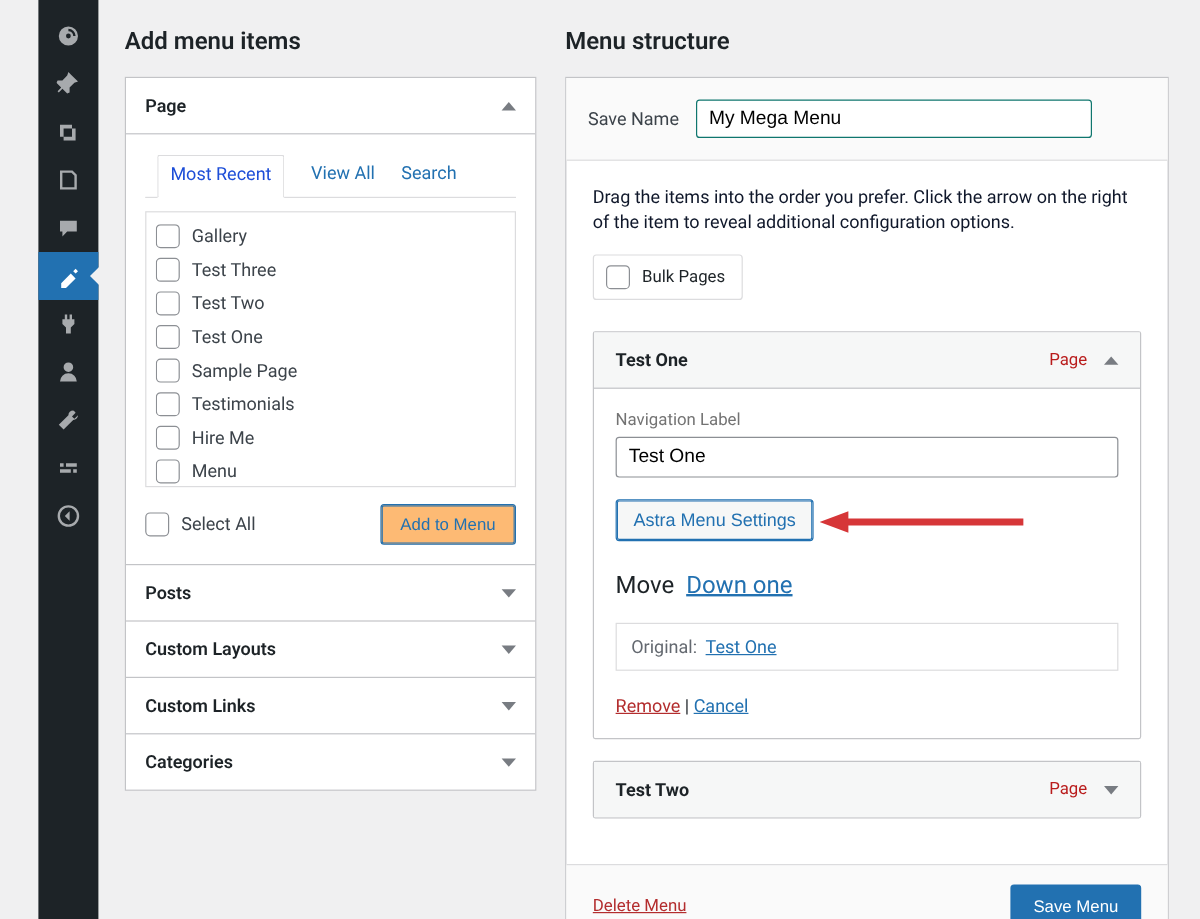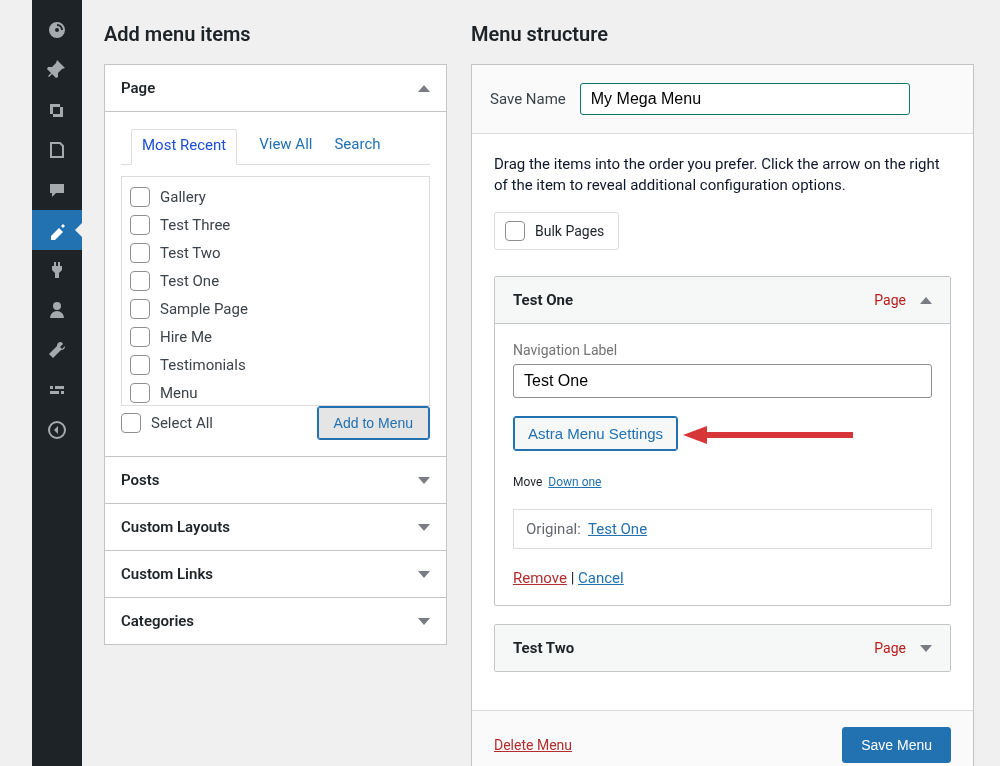--- a/index.html
+++ b/index.html
@@ -110,24 +110,25 @@
   .chk {
     width: 20px; height: 20px;
     border: 1px solid #8c8f94;
     border-radius: 4px;
     background: #fff;
     flex: 0 0 auto;
   }
 
   .add-row {
     display: flex; justify-content: space-between; align-items: center;
+    margin-top: 14px;
   }
   .btn {
     border: 1px solid #2271b1;
-    background: #e5e5e5;
+    background: #fdba74;
     color: #2271b1;
     padding: 8px 16px;
     font-size: 14px;
     border-radius: 3px;
     cursor: pointer;
     box-shadow: inset 0 0 0 1px #2271b1;
   }
   .btn.primary {
     background: #2271b1; color: #fff;
     border-color: #2271b1;
@@ -202,21 +203,21 @@
     border-radius: 3px;
     box-shadow: 0 0 0 1px #2271b1 inset;
   }
 
   .arrow-pointer {
     position: absolute;
     width: 170px; height: 22px;
     pointer-events: none;
   }
 
-  .move-row { margin-top: 24px; font-size: 12px; }
+  .move-row { margin-top: 24px; font-size: 20px; }
   .link { color: #2271b1; text-decoration: underline; }
   .link.danger { color: #b32d2e; }
 
   .orig-box {
     border: 1px solid #dcdcde;
     padding: 10px 12px;
     margin-top: 20px;
     color: #646970;
     font-size: 15px;
   }
@@ -333,25 +334,25 @@
             <label>
                 <span class="chk"></span>
                 <span>Test One</span>
               </label>
             <label>
                 <span class="chk"></span>
                 <span>Sample Page</span>
               </label>
             <label>
                 <span class="chk"></span>
+                <span>Testimonials</span>
+              </label>
+            <label>
+                <span class="chk"></span>
                 <span>Hire Me</span>
-              </label>
-            <label>
-                <span class="chk"></span>
-                <span>Testimonials</span>
               </label>
             <label>
                 <span class="chk"></span>
                 <span>Menu</span>
               </label>
           </div>
 
           <div class="add-row">
             <label style="display:flex;align-items:center;gap:10px;font-size:15px;color:#3c434a;">
               <span class="chk"></span>

